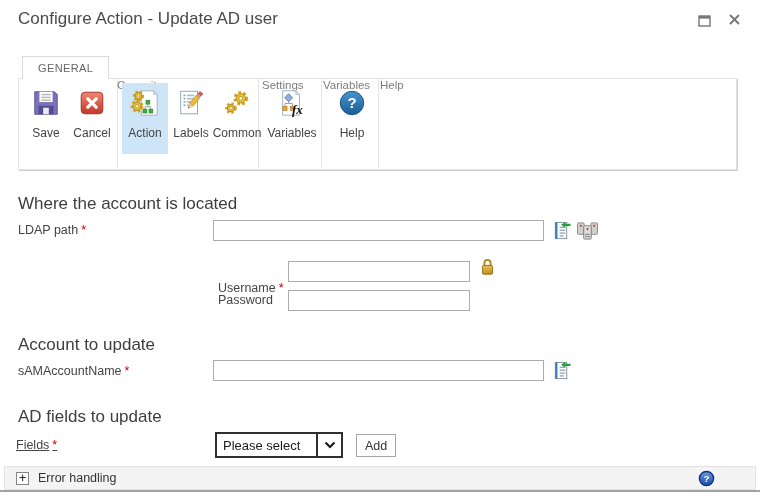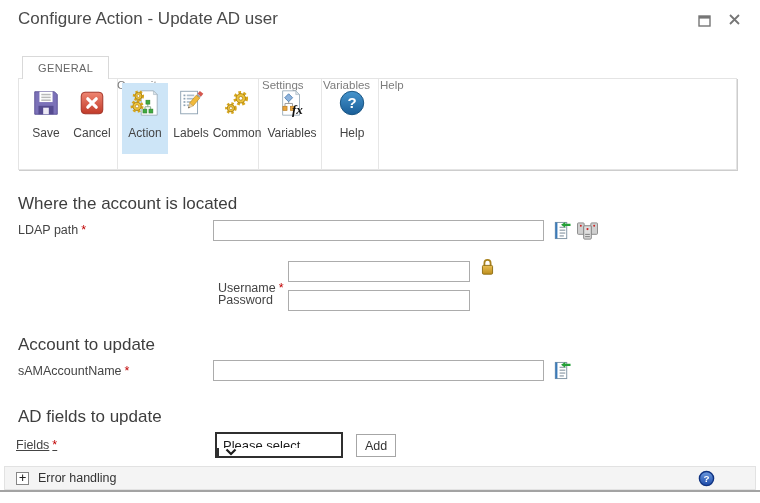--- a/index.html
+++ b/index.html
@@ -29,21 +29,21 @@
   .rgroup-label { text-align:center; font-size:11.5px; color:#7c7c7c; padding-bottom:5px; }
 
   .section-title { position:absolute; font-size:17px; color:#3e3e3e; font-weight:400;margin-top:7px; }
   .flabel { position:absolute; font-size:12.5px; color:#444; }
   .req { color:#c00000; margin-left:3px; }
   .tinput { position:absolute; height:21px; border:1px solid #acacac; background:#fff;
             font-size:12px; padding:1px 4px; font-family:"Liberation Sans",sans-serif; }
   .ibtn { position:absolute; cursor:pointer; line-height:0; }
 
   .selectbox { position:absolute; left:215px; top:432px; width:128px; height:26px;
-               border:2px solid #2f2f2f; background:#fff; display:flex; cursor:pointer;flex-direction:column; }
+               border:2px solid #2f2f2f; background:#fff; display:flex; cursor:pointer; }
   .selectbox .seltext { flex:1; font-size:13px; color:#1a1a1a; padding:4px 0 0 6px; white-space:nowrap; overflow:hidden; }
   .selectbox .selarrow { width:25px; border-left:2px solid #2f2f2f; display:flex; align-items:center; justify-content:center; }
 
   .addbtn { position:absolute; left:356px; top:434px; width:40px; height:23px; background:#fff;
             border:1px solid #a6a6a6; font-size:12.5px; color:#333; display:flex;
             align-items:center; justify-content:center; cursor:pointer; }
 
   .errorbar { position:absolute; left:4px; top:466px; width:752px; height:24px; background:#f4f4f4;
               border:1px solid #e2e2e2; display:flex; align-items:center; }
   .expandbox { width:13px; height:13px; margin-left:11px; background:#fff; border:1px solid #868686;

